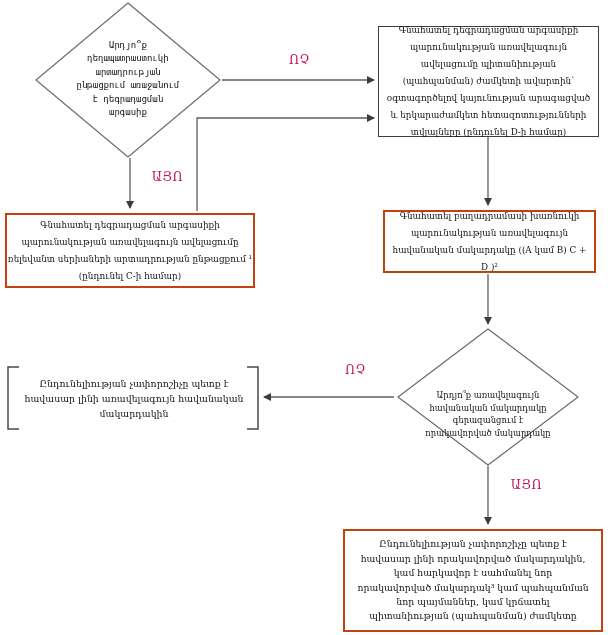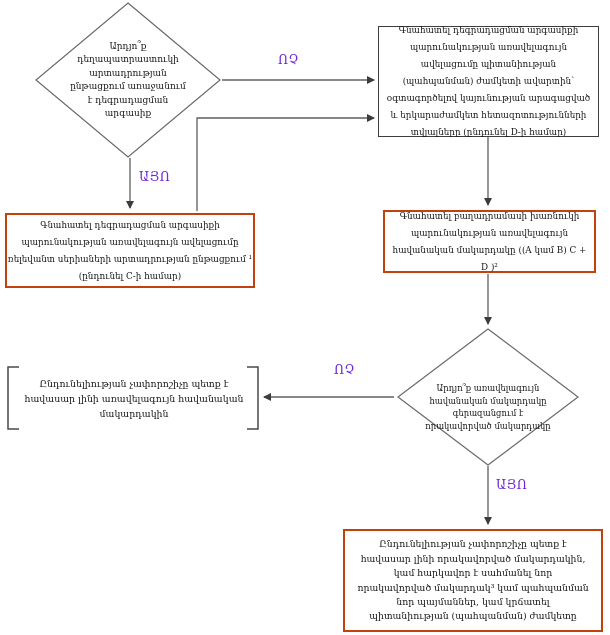--- a/index.html
+++ b/index.html
@@ -31,37 +31,37 @@
   }
   .rect-thin  { border: 1px solid #3d3d3d; }
   .rect-thick { border: 2px solid #c2410c; }
   .txt {
     white-space: pre-line;
     text-align: center;
     color: #141414;
     font-size: 8.8px;
     line-height: 17px;
   }
-  .txt-diamond1 { font-size: 9px;   line-height: 13.5px; }
+  .txt-diamond1 { font-size: 9px;   line-height: 13.5px; font-family: Liberation Mono, monospace; }
   .txt-diamond2 { font-size: 8.4px; line-height: 12.5px; }
   .txt-note     { font-size: 9.4px; line-height: 15px; }
   .txt-bottom   { font-size: 9.3px; line-height: 14.4px; }
   .overlay {
     position: absolute;
     display: flex;
     align-items: center;
     justify-content: center;
     background: transparent;
   }
   .edge-label {
     position: absolute;
-    color: #6d28d9;
+    color: #be185d;
     font-size: 12.5px;
     letter-spacing: 0.5px;
-    text-align: left;
+    text-align: right;
   }
 </style>
 </head>
 <body>
 
 <div class="stage">
 
   <svg viewBox="0 0 610 635">
     <defs>
       <marker id="ah" markerWidth="9" markerHeight="8" refX="7" refY="4" orient="auto" markerUnits="userSpaceOnUse">
@@ -119,21 +119,21 @@
 
   <div class="overlay" style="left:42px; top:28px; width:172px; height:104px;">
     <div class="txt txt-diamond1">Արդյո՞ք
 դեղապատրաստուկի
 արտադրության
 ընթացքում առաջանում
 է դեգրադացման
 արգասիք</div>
   </div>
 
-  <div class="overlay" style="left:408px; top:348px; width:160px; height:84px;align-items:flex-end;">
+  <div class="overlay" style="left:408px; top:372px; width:160px; height:84px;">
     <div class="txt txt-diamond2">Արդյո՞ք առավելագույն
 հավանական մակարդակը
 գերազանցում է
 որակավորված մակարդակը</div>
   </div>
 
   <div class="overlay" style="left:20px; top:370px; width:228px; height:56px;">
     <div class="txt txt-note">Ընդունելիության չափորոշիչը պետք է
 հավասար լինի առավելագույն հավանական
 մակարդակին</div>

